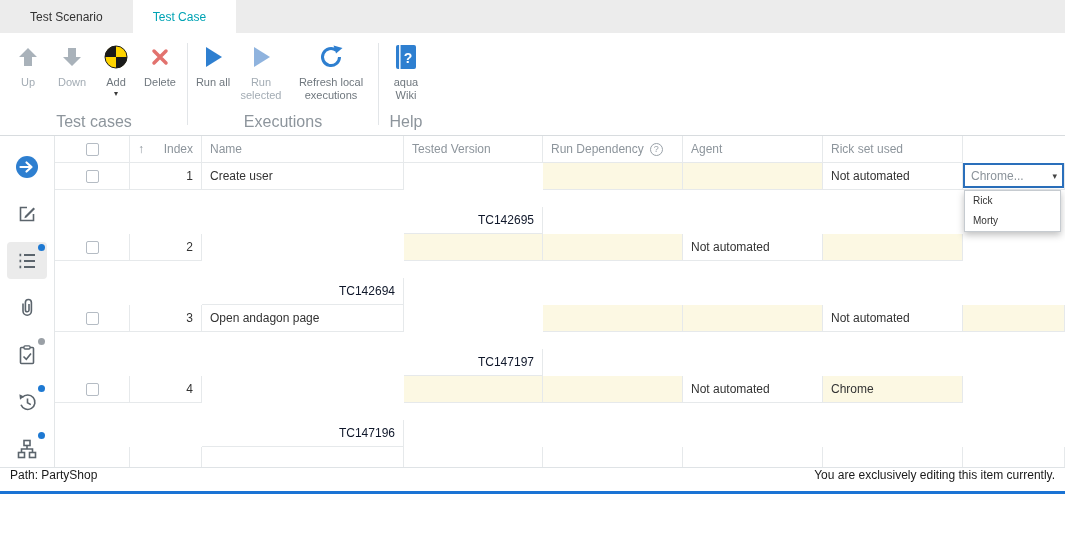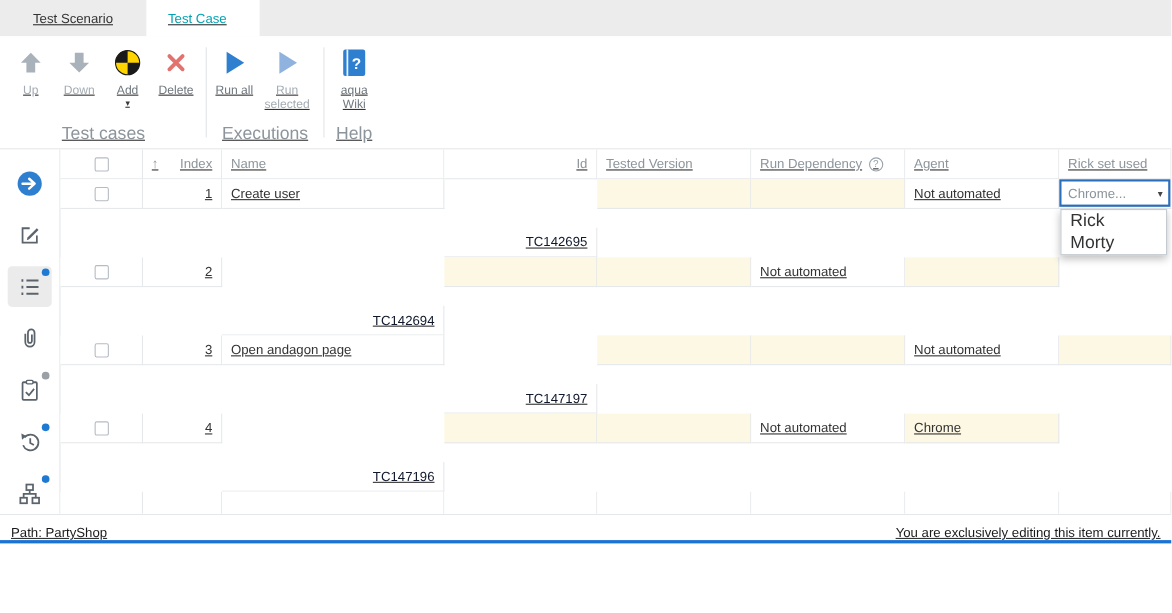--- a/index.html
+++ b/index.html
@@ -2,21 +2,21 @@
 <html><head>
 <meta charset="utf-8">
 <style>
   * { box-sizing: border-box; }
   html,body { margin:0; padding:0; }
   body {
     width:1065px; height:557px; overflow:hidden;
     font-family:"Liberation Sans", sans-serif;
     background:#fff; color:#333; font-size:12px;
   }
-  .app { width:1065px; height:494px; display:flex; flex-direction:column;text-decoration:underline; }
+  .app { width:1065px; height:494px; display:flex; flex-direction:column; }
 
   
   .tabbar { flex:0 0 33px; background:#ececec; display:flex; align-items:stretch; }
   .tab { padding:0 30px; display:flex; align-items:center; font-size:12px; color:#333; cursor:default; }
   .tab.active { background:#fff; color:#00a3b4;padding-left:20px; }
 
   
   .ribbon { flex:0 0 103px; background:#fff; border-bottom:1px solid #d8dcdf; display:flex; padding:2px 0 0 6px; }
   .rgroup { display:flex; flex-direction:column; }
   .rbuttons { display:flex; flex:1; align-items:flex-start; padding-top:4px; }
@@ -60,25 +60,25 @@
   .sort-arrow { color:#8d959c; font-size:12px; }
   .info-i { width:13px; height:13px; border:1px solid #9aa2a9; border-radius:50%; font-size:9px;
             color:#9aa2a9; display:inline-flex; align-items:center; justify-content:center; margin-left:6px; flex:none; }
 
   .combo { position:absolute; top:0; left:0; right:0; bottom:1px; border:2px solid #2a6fbb; background:#fff;
            display:flex; align-items:center; justify-content:space-between; padding:0 5px 0 6px;
            font-size:12px; color:#8b939a; cursor:pointer; }
   .dd-arrow { color:#444; font-size:9px; }
   .popup { position:absolute; top:27px; left:1px; right:3px; background:#fff; border:1px solid #c6cbd0;
            box-shadow:0 3px 7px rgba(0,0,0,0.25); z-index:20; }
-  .popup .opt { height:20px; line-height:20px; padding:0 8px; font-size:16px; color:#333; cursor:pointer; }
+  .popup .opt { height:20px; line-height:20px; padding:0 8px; font-size:10px; color:#333; cursor:pointer; }
 
   
   .statusbar { flex:0 0 24px; border-top:1px solid #dfe3e6; background:#fff; display:flex;
-               align-items:flex-end; justify-content:space-between; padding:0 10px; font-size:12px; color:#1a1a1a; }
+               align-items:flex-start; justify-content:space-between; padding:0 10px; font-size:12px; color:#1a1a1a; }
   .accent { flex:0 0 3px; background:#1a73d4; }
 </style>
 </head>
 <body>
 
 <div class="app">
 
   <div class="tabbar">
     <div class="tab">Test Scenario</div>
     <div class="tab active">Test Case</div>
@@ -140,20 +140,29 @@
           <span class="rlabel">Run all</span>
         </div>
         <div class="rbtn w54 disabled">
           <span class="ricon">
             <svg width="22" height="24" viewBox="0 0 22 24">
                 <path d="M4 2 L20 12 L4 22 Z" fill="#8fb3de"></path>
               </svg>
           </span>
           <span class="rlabel">Run selected</span>
         </div>
+        <div class="rbtn w84">
+          <span class="ricon">
+            <svg width="26" height="26" viewBox="0 0 26 26">
+              <path d="M21.5 13 a8.5 8.5 0 1 1 -3.2-6.6" fill="none" stroke="#2e7fd0" stroke-width="3"></path>
+              <polygon points="15.5,1.5 24.5,4 18,9.5" fill="#2e7fd0"></polygon>
+            </svg>
+          </span>
+          <span class="rlabel">Refresh local executions</span>
+        </div>
       </div>
       <div class="rgroup-label">Executions</div>
     </div>
 
     <div class="vsep"></div>
 
     <div class="rgroup">
       <div class="rbuttons">
         <div class="rbtn w44">
           <span class="ricon">
@@ -230,23 +239,20 @@
         <div class="cell center">
           <span class="cb"></span>
         </div>
         <div class="cell between">
           <span class="sort-arrow">↑</span>
           <span>Index</span>
         </div>
         <div class="cell">
             <span>Name</span>
           </div>
-        <div class="cell right">
-            <span>Id</span>
-          </div>
         <div class="cell">
             <span>Tested Version</span>
           </div>
         <div class="cell">
           <span>Run Dependency</span>
           <span class="info-i">?</span>
         </div>
         <div class="cell">
             <span>Agent</span>
           </div>

